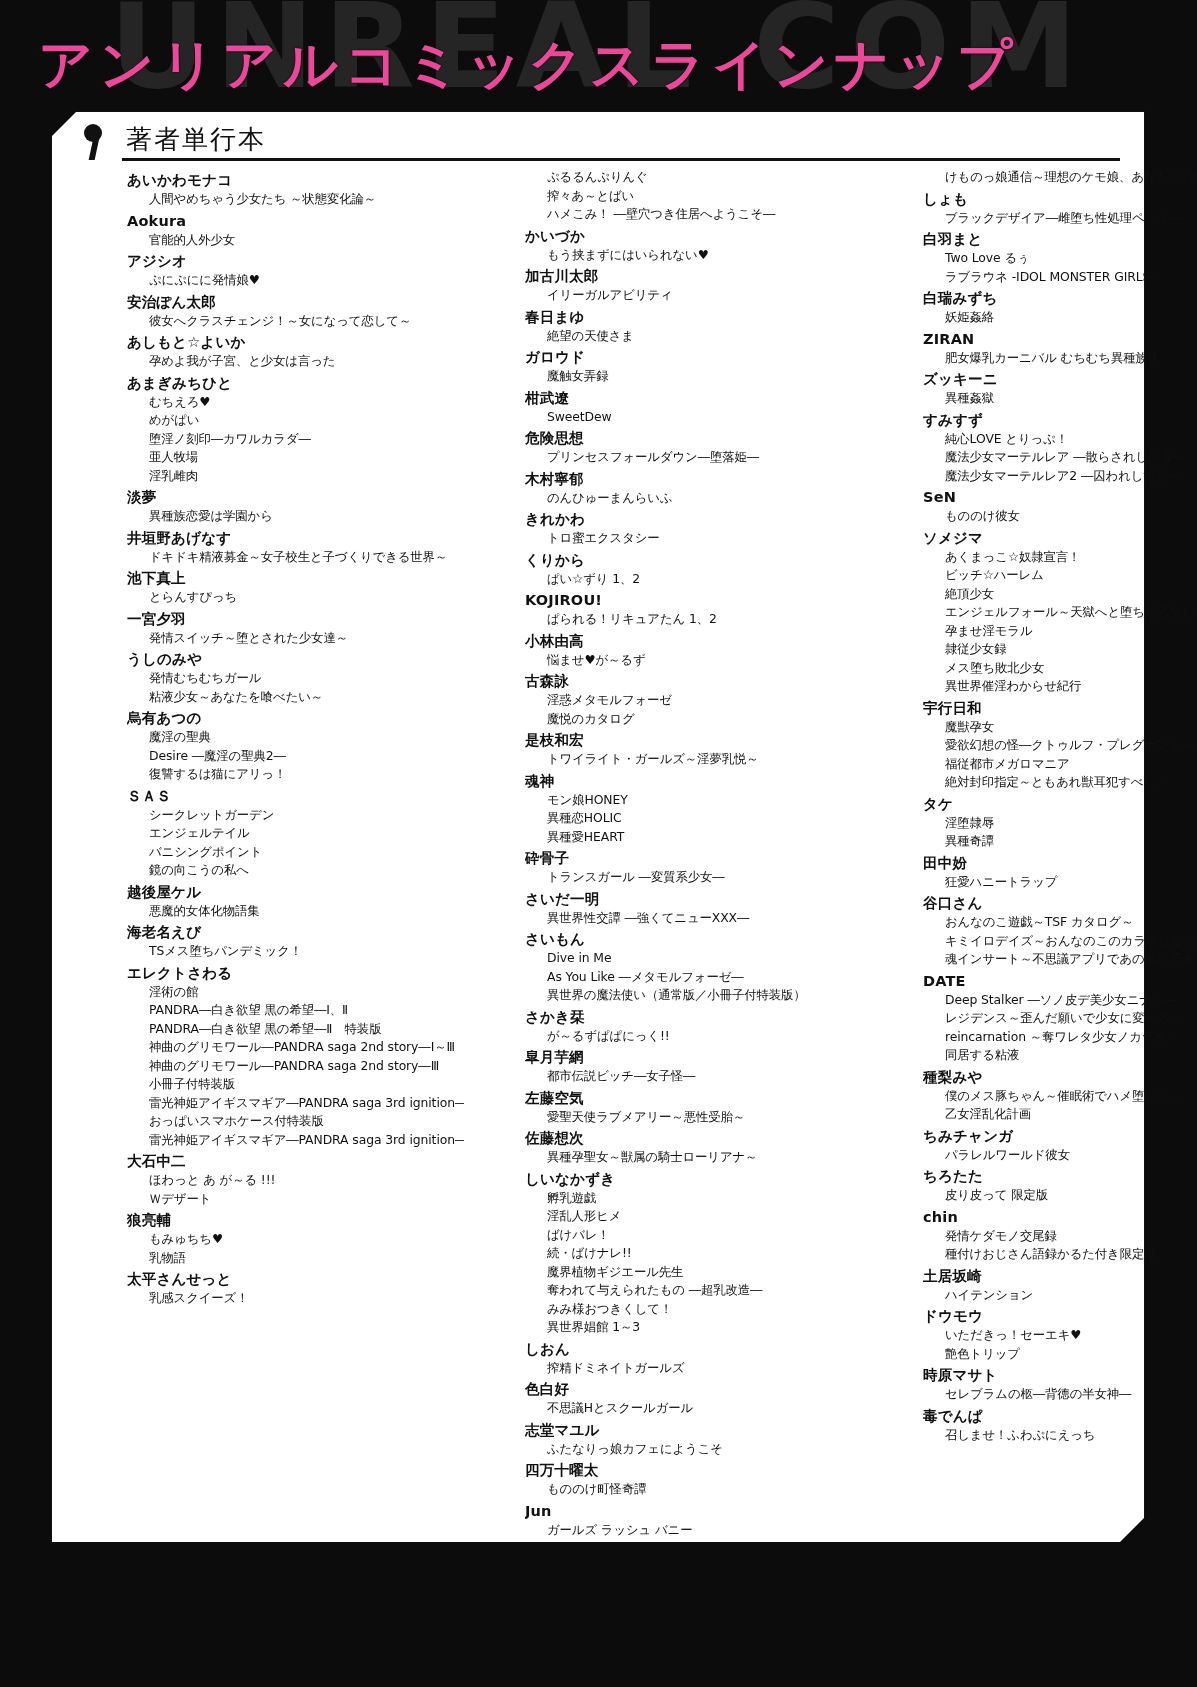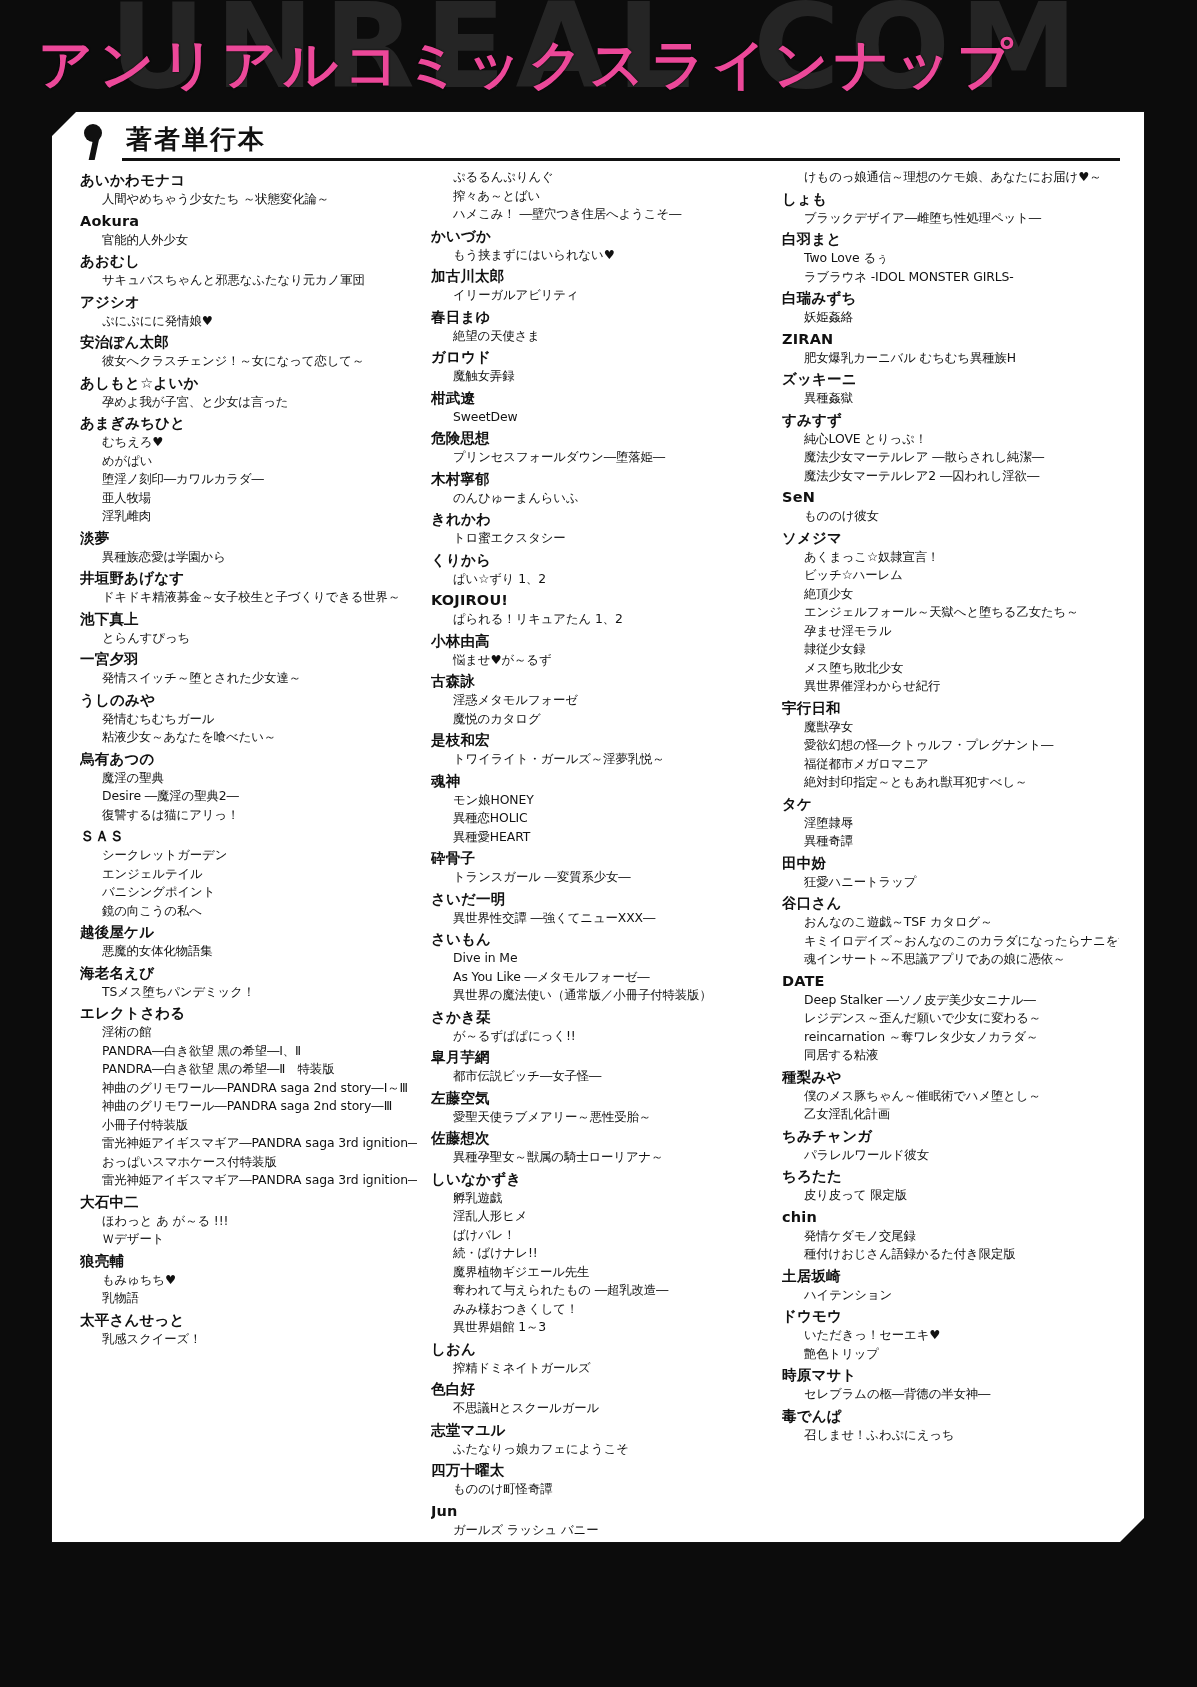--- a/index.html
+++ b/index.html
@@ -101,21 +101,21 @@
     width: 6px;
     height: 22px;
     background: #111;
     transform: skewX(-12deg);
   }
   .section-head .label {
     position: absolute;
     left: 50px;
     top: 0px;
     font-size: 26px;
-    font-weight: bold;
+    font-weight: normal;
     color: #111;
     letter-spacing: 2px;
   }
   .section-head .rule {
     position: absolute;
     left: 46px;
     right: 0;
     top: 36px;
     height: 3px;
     background: #111;
@@ -125,20 +125,21 @@
     left: 28px;
     top: 56px;
     width: 1040px;
     height: 1360px;
     display: flex;
     gap: 14px;
   }
   .col {
     width: 337px;
     flex: 0 0 337px;
+    margin-left: 47px;
   }
   .author {
     font-size: 14.5px;
     font-weight: bold;
     color: #111;
     line-height: 20px;
     margin-top: 2px;
     letter-spacing: 0.2px;
     white-space: nowrap;
     overflow: hidden;
@@ -176,24 +177,20 @@
 
     <div class="columns" id="columns">
         <div class="col">
           <div class="entry">
             <div class="author">あいかわモナコ</div>
             <div class="work">人間やめちゃう少女たち ～状態変化論～</div>
           </div>
           <div class="entry">
             <div class="author">Aokura</div>
             <div class="work">官能的人外少女</div>
-          </div>
-          <div class="entry">
-            <div class="author">あおむし</div>
-            <div class="work">サキュバスちゃんと邪悪なふたなり元カノ軍団</div>
           </div>
           <div class="entry">
             <div class="author">アジシオ</div>
             <div class="work">ぷにぷにに発情娘♥</div>
           </div>
           <div class="entry">
             <div class="author">安治ぽん太郎</div>
             <div class="work">彼女へクラスチェンジ！～女になって恋して～</div>
           </div>
           <div class="entry">

